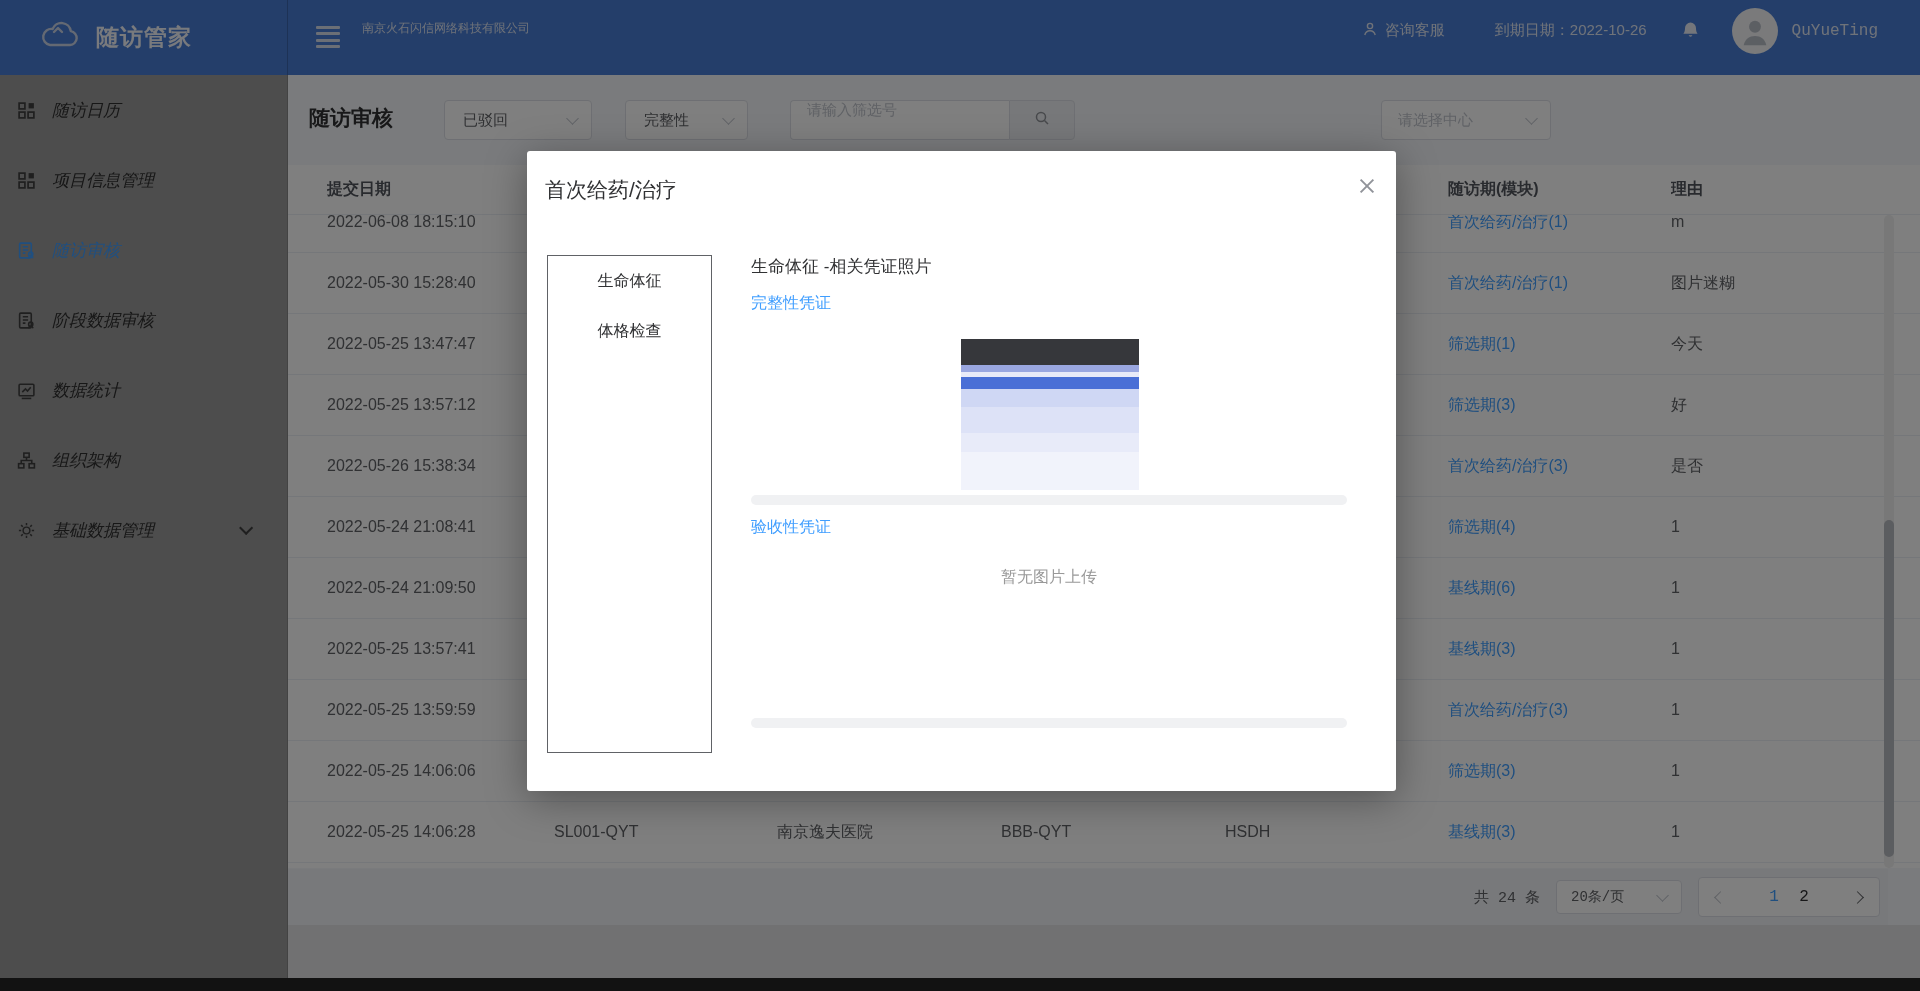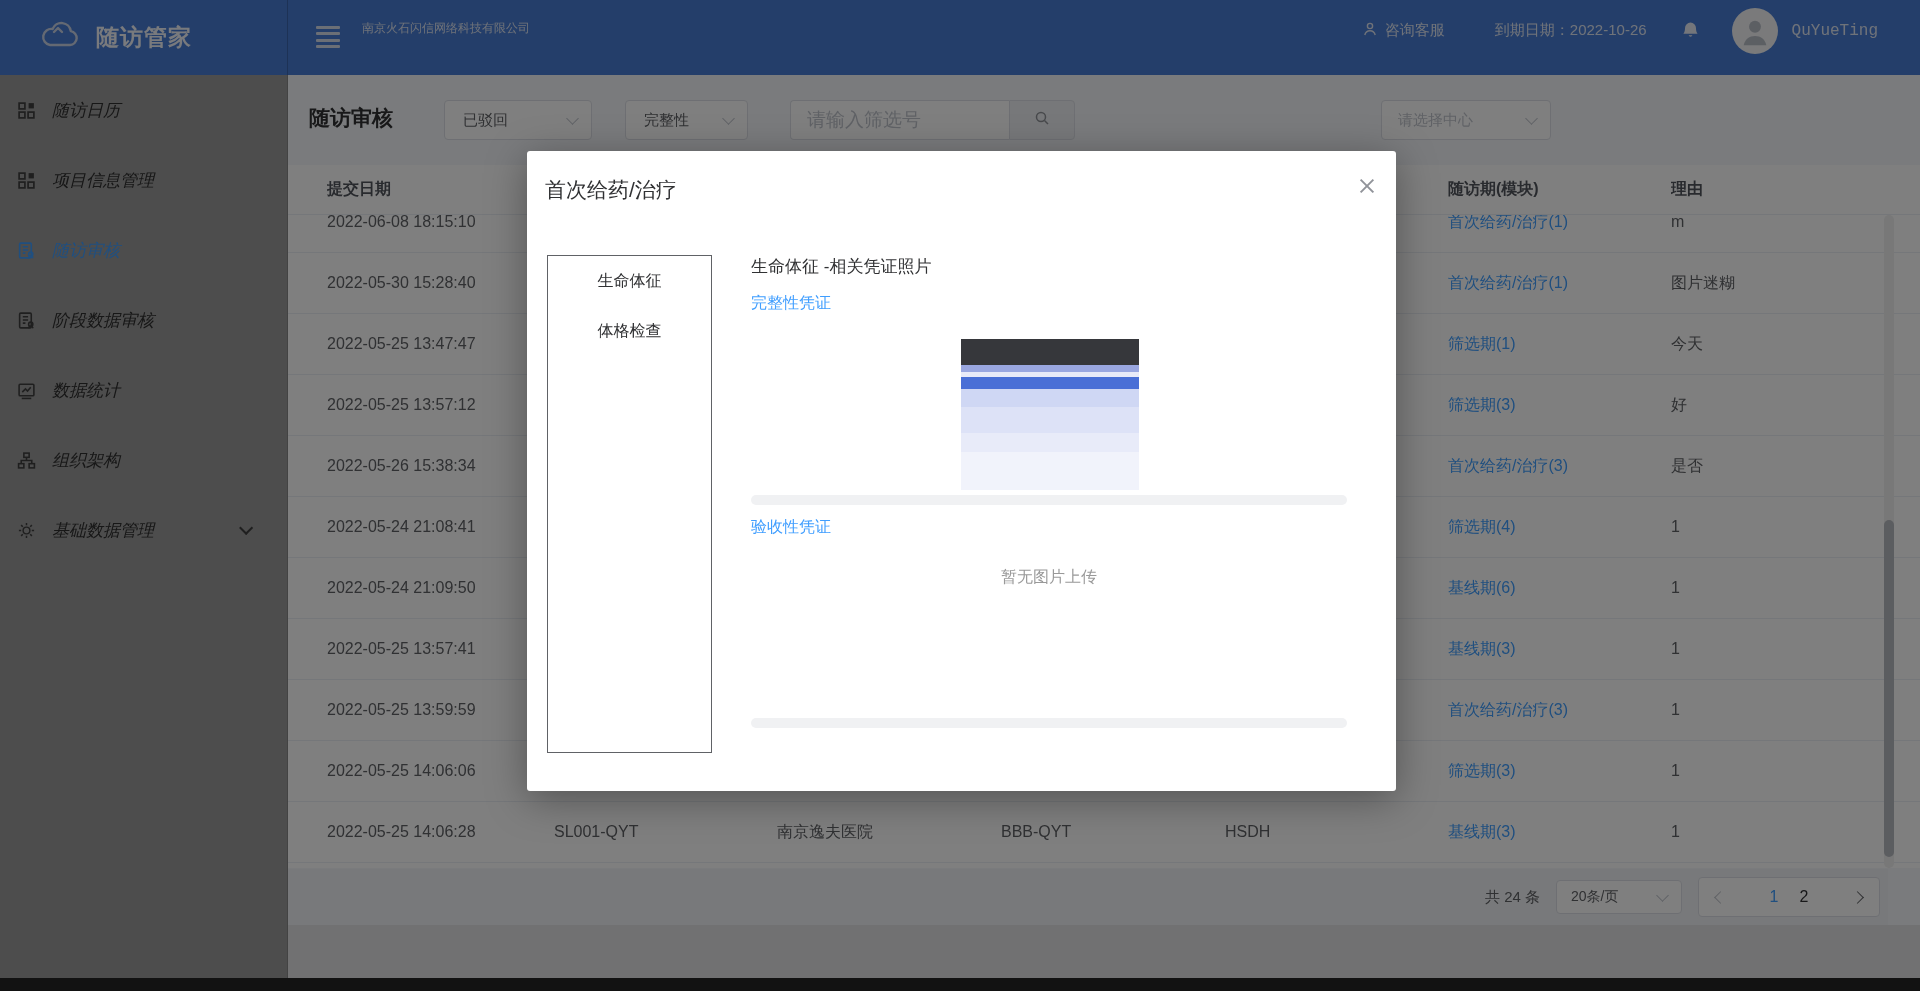--- a/index.html
+++ b/index.html
@@ -33,41 +33,41 @@
   .main { position:absolute; left:288px; top:75px; width:1632px; height:903px; background:#f5f7fa; z-index:1; }
   .page-title { position:absolute; left:21px; top:29px; font-size:21px; font-weight:bold; color:#303133; }
 
   .ctrl { position:absolute; top:25px; height:40px; background:#fff; border:1px solid #dcdfe6; border-radius:4px; display:flex; align-items:center; font-size:15px; color:#606266;font-family:Liberation Serif, serif; }
   .ctrl .val { padding-left:18px; }
   .ctrl .ph { padding-left:16px; color:#c0c4cc; }
   .chev { width:9px; height:9px; border-right:1.6px solid #c0c4cc; border-bottom:1.6px solid #c0c4cc; transform:rotate(45deg); margin-left:auto; margin-right:14px; margin-top:-4px; }
   .sel-status { left:156px; width:148px; }
   .sel-type { left:337px; width:123px; }
   .input-group { position:absolute; left:502px; top:25px; width:285px; height:40px; display:flex; }
-  .input-box { width:219px; height:40px; background:#fff; border:1px solid #dcdfe6; border-right:none; border-radius:4px 0 0 4px; display:flex; align-items:center; font-size:19px; }
+  .input-box { width:219px; height:40px; background:#fff; border:1px solid #dcdfe6; border-right:none; border-radius:4px 0 0 4px; display:flex; font-size:15px; }
   .input-box .ph { padding-left:16px; color:#c0c4cc; }
   .search-btn { width:66px; height:40px; background:#eef0f4; border:1px solid #dcdfe6; border-radius:0 4px 4px 0; display:flex; align-items:center; justify-content:center; cursor:pointer; }
   .sel-project { left:818px; width:245px; }
   .sel-center { left:1093px; width:170px; }
 
   
   .table { position:absolute; left:0; top:90px; width:1632px; background:#fff; }
   .thead, .trow { display:grid; grid-template-columns:227px 223px 224px 224px 223px 223px 249px; padding-left:39px; align-items:center; }
   .thead { height:50px; border-bottom:1px solid #ebeef5; font-weight:bold; color:#51555c; font-size:16px; }
   .tbody-wrap { height:653px; overflow:hidden; }
   .tbody { margin-top:-23px; }
   .trow { height:61px; border-bottom:1px solid #ebeef5; font-size:16px; color:#606266; }
   .cell { overflow:hidden; white-space:nowrap; }
   .cell.link { color:#409eff; cursor:pointer; }
 
   .vscroll { position:absolute; left:1596px; top:140px; width:10px; height:653px; background:#f0f0f0; border-radius:5px; }
   .vscroll .thumb { position:absolute; left:0; top:305px; width:10px; height:337px; background:#b7bac0; border-radius:5px; cursor:pointer; }
 
   
-  .pager-band { position:absolute; left:0; top:794px; width:1600px; height:56px; background:#f1f3f6; display:flex; align-items:center; justify-content:flex-end; padding-right:8px; gap:16px; }
+  .pager-band { position:absolute; left:0; top:794px; width:1600px; height:56px; background:#f1f3f6; display:flex; align-items:center; justify-content:flex-end; padding-right:8px; gap:16px;font-family:Liberation Mono, monospace; }
   .total { font-size:15px; color:#606266; }
   .size-select { width:126px; height:34px; background:#fff; border:1px solid #dcdfe6; border-radius:4px; display:flex; align-items:center; font-size:14px; color:#606266; cursor:pointer; }
   .size-select .val { padding-left:14px; }
   .pager-box { width:182px; height:40px; background:#fff; border:1px solid #dcdfe6; border-radius:4px; display:flex; align-items:center; justify-content:space-around; }
   .page-num { font-size:16px; color:#303133; cursor:pointer; width:30px; text-align:center; }
   .page-num.active { color:#409eff; }
   .pg-arrow { width:9px; height:9px; border-right:1.8px solid #606266; border-bottom:1.8px solid #606266; cursor:pointer; }
   .pg-prev { transform:rotate(135deg); border-color:#c0c4cc; }
   .pg-next { transform:rotate(-45deg); }
 

